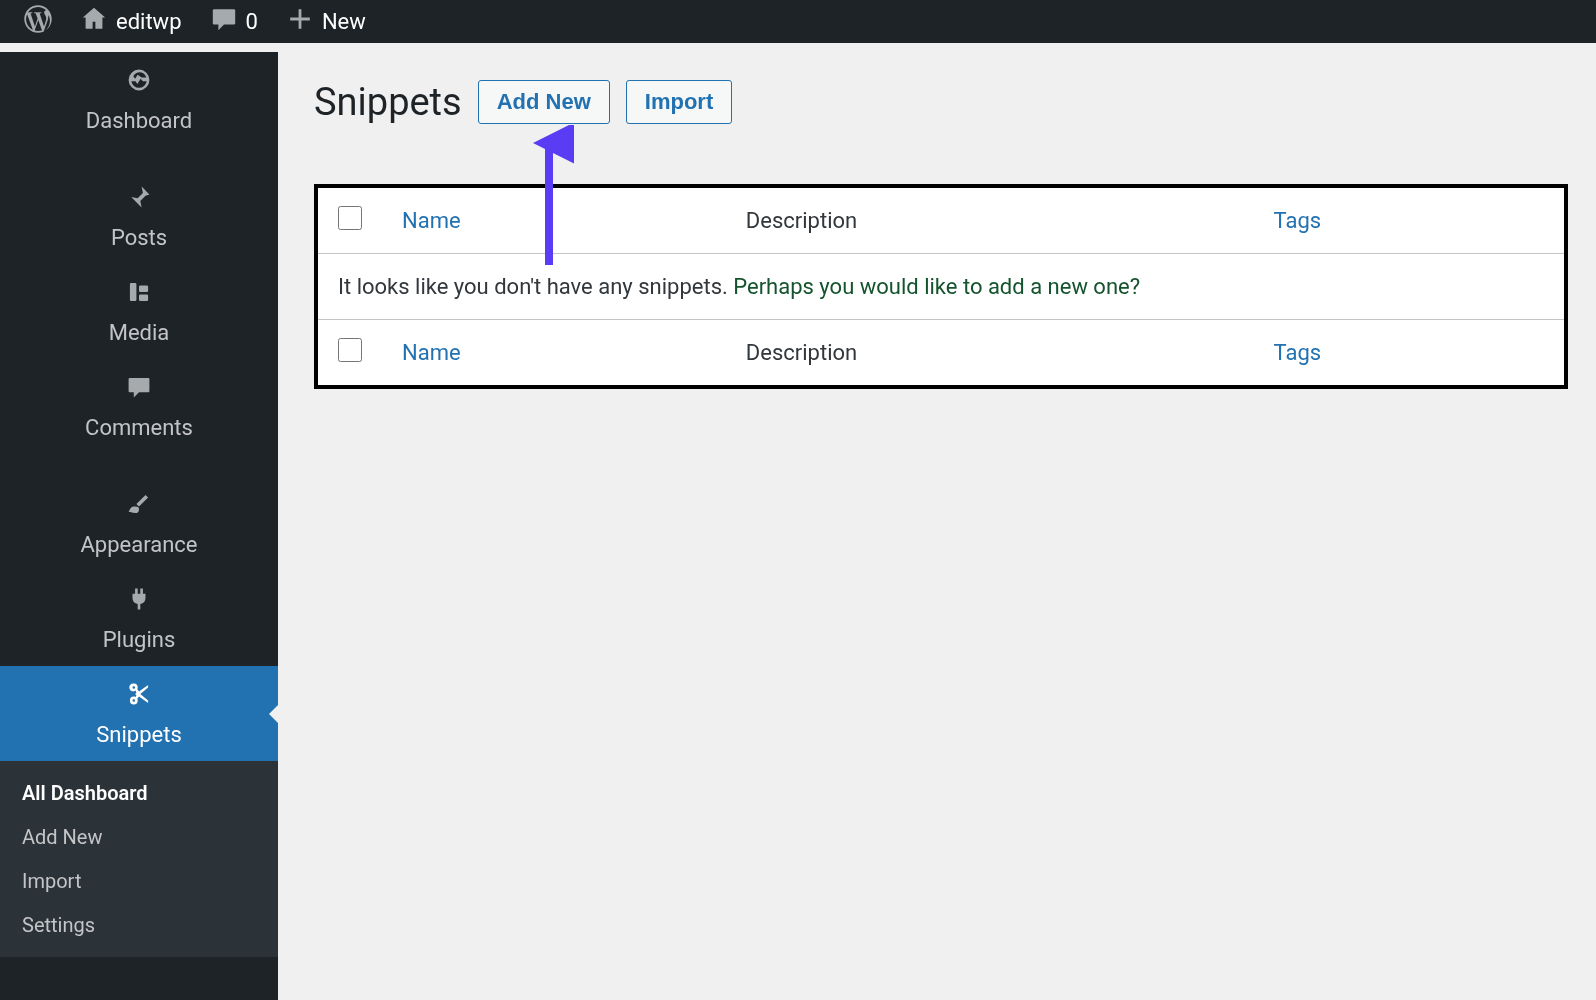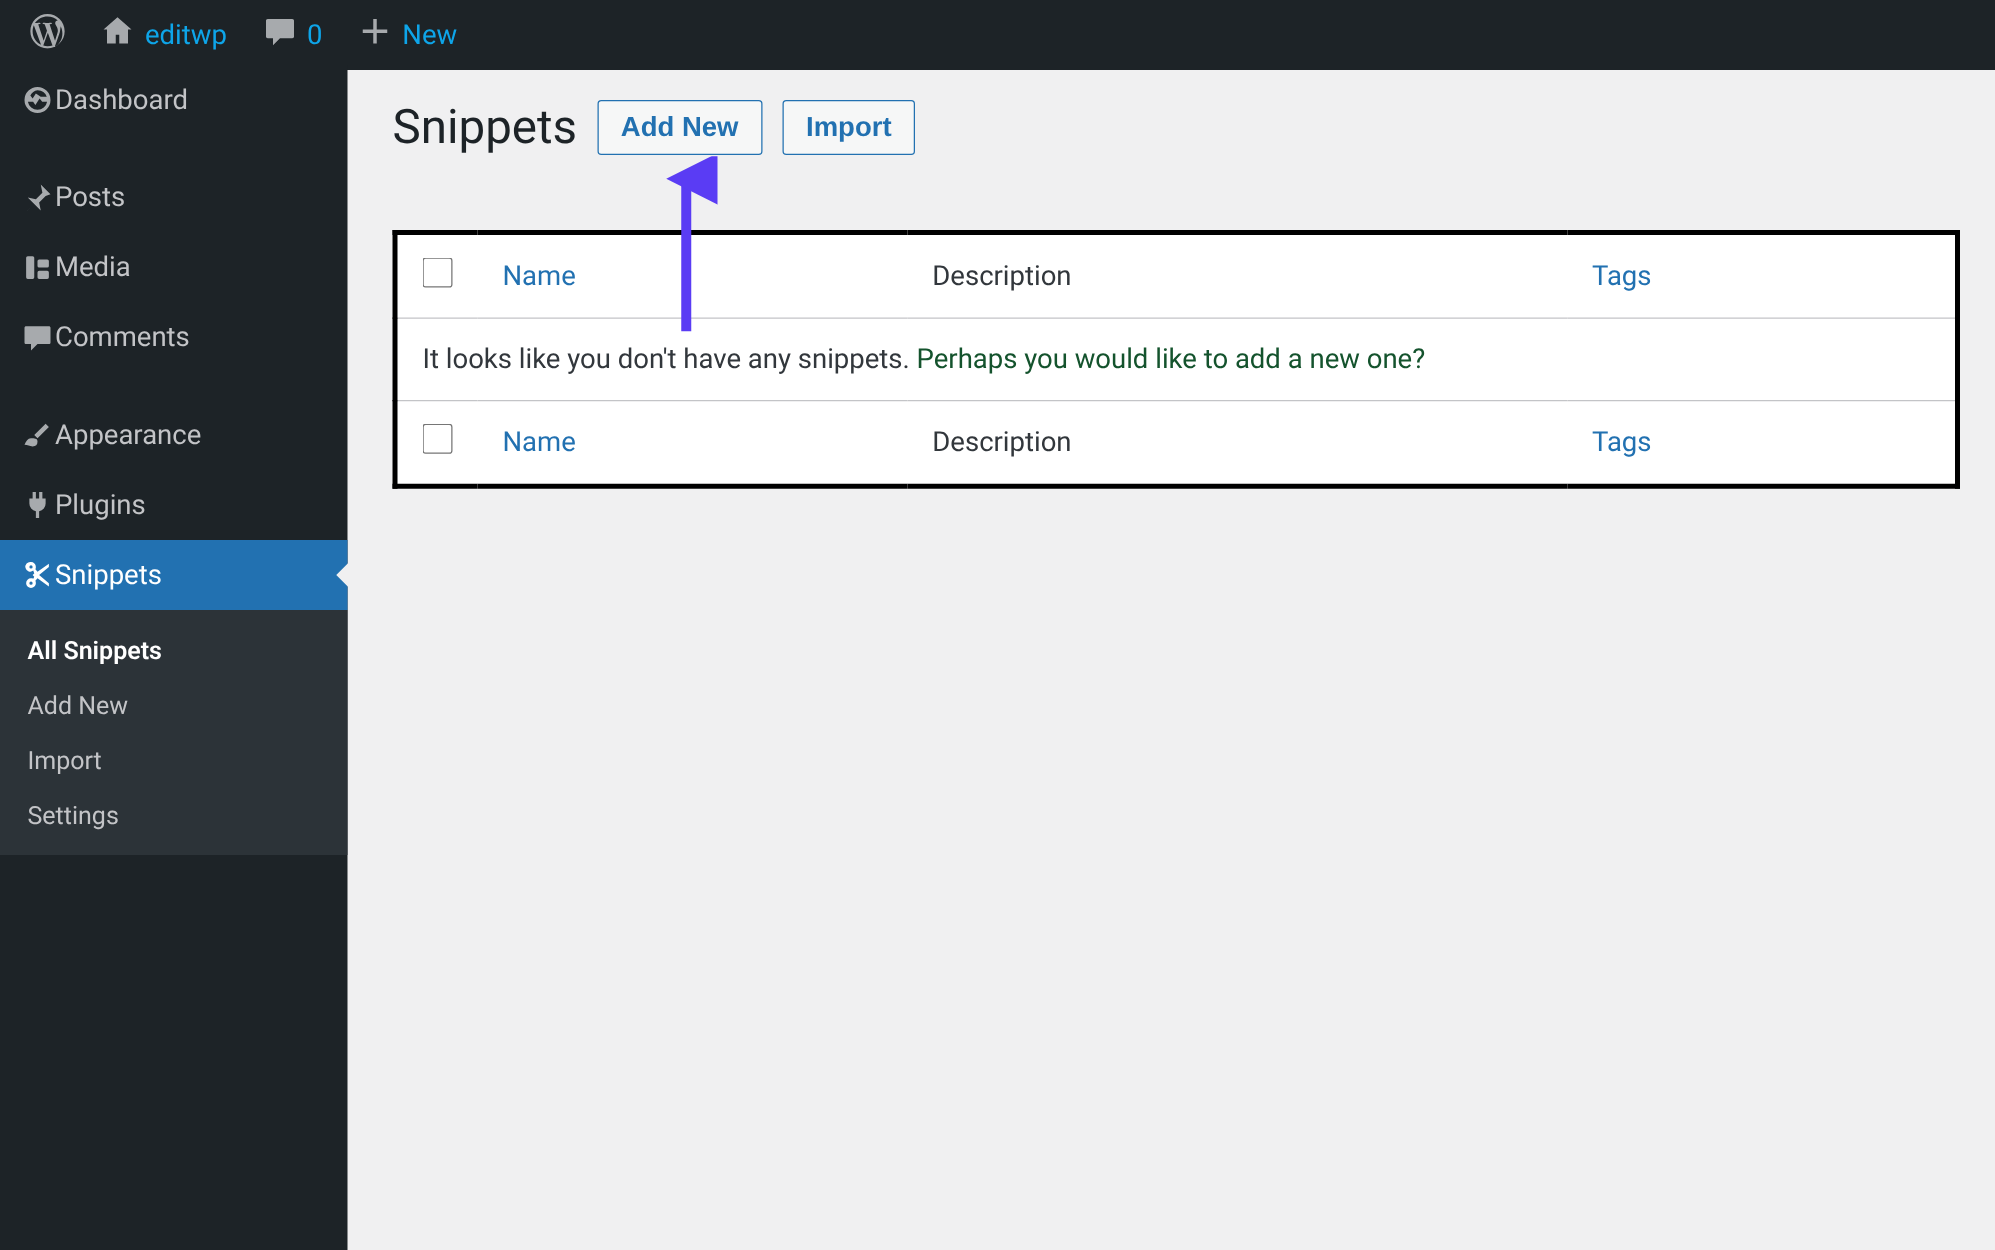--- a/index.html
+++ b/index.html
@@ -5,23 +5,23 @@
   * { box-sizing: border-box; margin: 0; padding: 0; }
   body {
     font-family: -apple-system, BlinkMacSystemFont, "Segoe UI", Roboto, sans-serif;
     background: #f0f0f1;
     width: 1596px;
     height: 1000px;
     overflow: hidden;
   }
   
   .adminbar {
-    height: 56px;
+    height: 43px;
     background: #1d2327;
-    color: #0ea5e9;
+    color: #ffffff;
     display: flex;
     align-items: center;
     padding: 0 10px;
     font-size: 22px;
   }
   .adminbar .bar-item {
     display: flex;
     align-items: center;
     gap: 8px;
     padding: 0 14px;
@@ -37,23 +37,25 @@
     left: 0;
     bottom: 0;
     width: 278px;
     background: #1d2327;
     color: #c3c4c7;
     font-size: 22px;
   }
   .menu-item {
     display: flex;
     align-items: center;
+    gap: 14px;
     padding: 14px 16px;
     cursor: pointer;
     position: relative;
+    flex-direction: column;
   }
   .menu-item.current {
     background: #2271b1;
     color: #fff;
   }
   .menu-item.current::after {
     content: "";
     position: absolute;
     right: -1px;
     top: 50%;
@@ -237,21 +239,21 @@
   </div>
   <div class="menu-item current">
     <span class="icon">
       <svg viewBox="0 0 20 20">
           <path fill="#fff" d="M6 2a3 3 0 013 3c0 .5-.1 1-.3 1.4L10 8l7-5v2l-6 5 6 5v2l-7-5-1.3 1.6c.2.4.3.9.3 1.4a3 3 0 11-3-3c.5 0 1 .1 1.4.3L8 11l-1-1 1-1-.6-1.7A3 3 0 116 2zm0 2a1 1 0 100 2 1 1 0 000-2zm0 10a1 1 0 100 2 1 1 0 000-2z"></path>
         </svg>
     </span>
     <span>Snippets</span>
   </div>
   <div class="submenu">
-    <div class="sub-item active">All Snippets</div>
+    <div class="sub-item active">All Dashboard</div>
     <div class="sub-item">Add New</div>
     <div class="sub-item">Import</div>
     <div class="sub-item">Settings</div>
   </div>
 </nav>
 
 <main class="content">
   <div class="page-header">
     <h1 class="page-title">Snippets</h1>
     <button class="header-btn">Add New</button>

